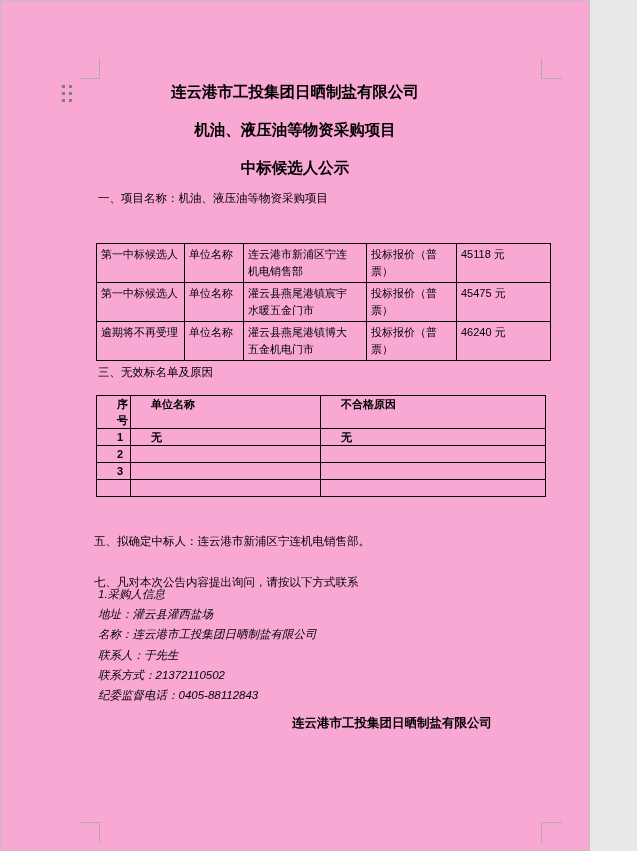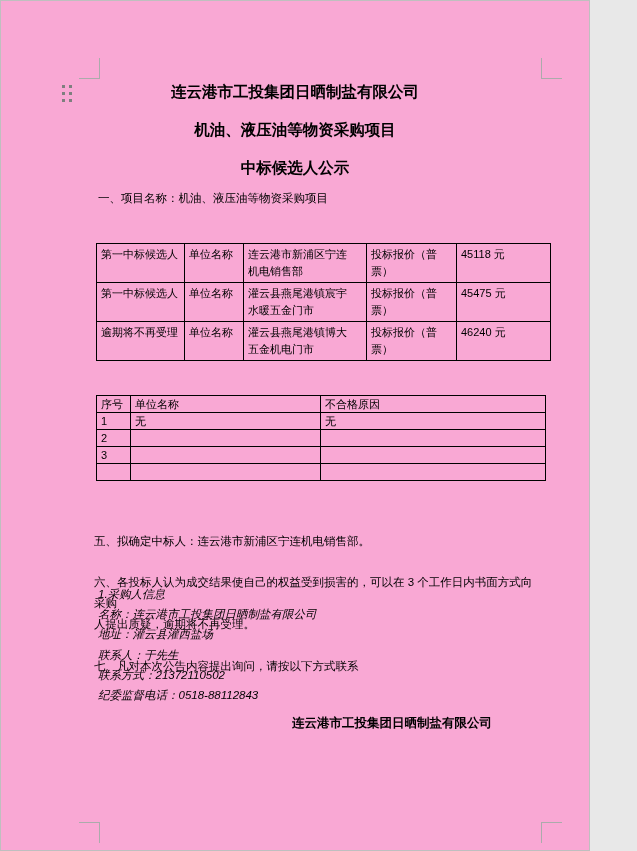--- a/index.html
+++ b/index.html
@@ -41,21 +41,21 @@
     position:absolute;right:97px;top:711px;
     text-align:right;font-weight:bold;font-size:12.5px;line-height:22px;
   }
   
   table{border-collapse:collapse;table-layout:fixed;position:absolute;left:95px;}
   td,th{border:1px solid #000;vertical-align:top;overflow:hidden;font-weight:normal;text-align:left;}
   .tbl-candidates{top:242px;width:454px;font-size:11px;}
   .tbl-candidates td{padding:2px 4px;line-height:17px;}
   .tbl-candidates tr{height:36px;}
   .tbl-invalid{top:394px;width:449px;font-size:11px;}
-  .tbl-invalid td,.tbl-invalid th{padding:0 4px;line-height:16px;}
+  .tbl-invalid td,.tbl-invalid th{padding:0 20px;line-height:16px;font-weight:bold;}
   .tbl-invalid tr{height:17px;}
   .prewrap{white-space:pre-line;}
 </style>
 </head>
 <body>
 
 <div class="page">
 
   <div class="mark mark-tl"></div>
   <div class="mark mark-tr"></div>
@@ -110,20 +110,21 @@
         <td>逾期将不再受理</td>
         <td>单位名称</td>
         <td class="prewrap">灌云县燕尾港镇博大
 五金机电门市</td>
         <td>投标报价（普票）</td>
         <td>46240 元</td>
       </tr>
     </tbody>
   </table>
 
+  <div class="item3 body-text">三、无效标名单及原因</div>
 
   <table class="tbl-invalid">
     <colgroup>
       <col style="width:34px">
         <col style="width:190px">
         <col style="width:225px">
     </colgroup>
     <tbody>
       <tr>
         <th>序号</th>
@@ -148,31 +149,29 @@
       <tr>
         <td></td>
         <td></td>
         <td></td>
       </tr>
     </tbody>
   </table>
 
   <div class="para567">
     <div>五、拟确定中标人：连云港市新浦区宁连机电销售部。</div>
-    <div class="prewrap">六、各投标人认为成交结果使自己的权益受到损害的，可以在 3 个工作日内书面方式向采购
-人提出质疑，逾期将不再受理。</div>
     <div>七、凡对本次公告内容提出询问，请按以下方式联系</div>
   </div>
 
   <div class="buyer-block">
     <div>1.采购人信息</div>
+    <div>地址：灌云县灌西盐场</div>
     <div>名称：连云港市工投集团日晒制盐有限公司</div>
-    <div>地址：灌云县灌西盐场</div>
     <div>联系人：于先生</div>
     <div>联系方式：21372110502</div>
-    <div>纪委监督电话：0518-88112843</div>
+    <div>纪委监督电话：0405-88112843</div>
   </div>
 
   <div class="signature">
     <div>连云港市工投集团日晒制盐有限公司</div>
   </div>
 
 </div>
 
 </body></html>

